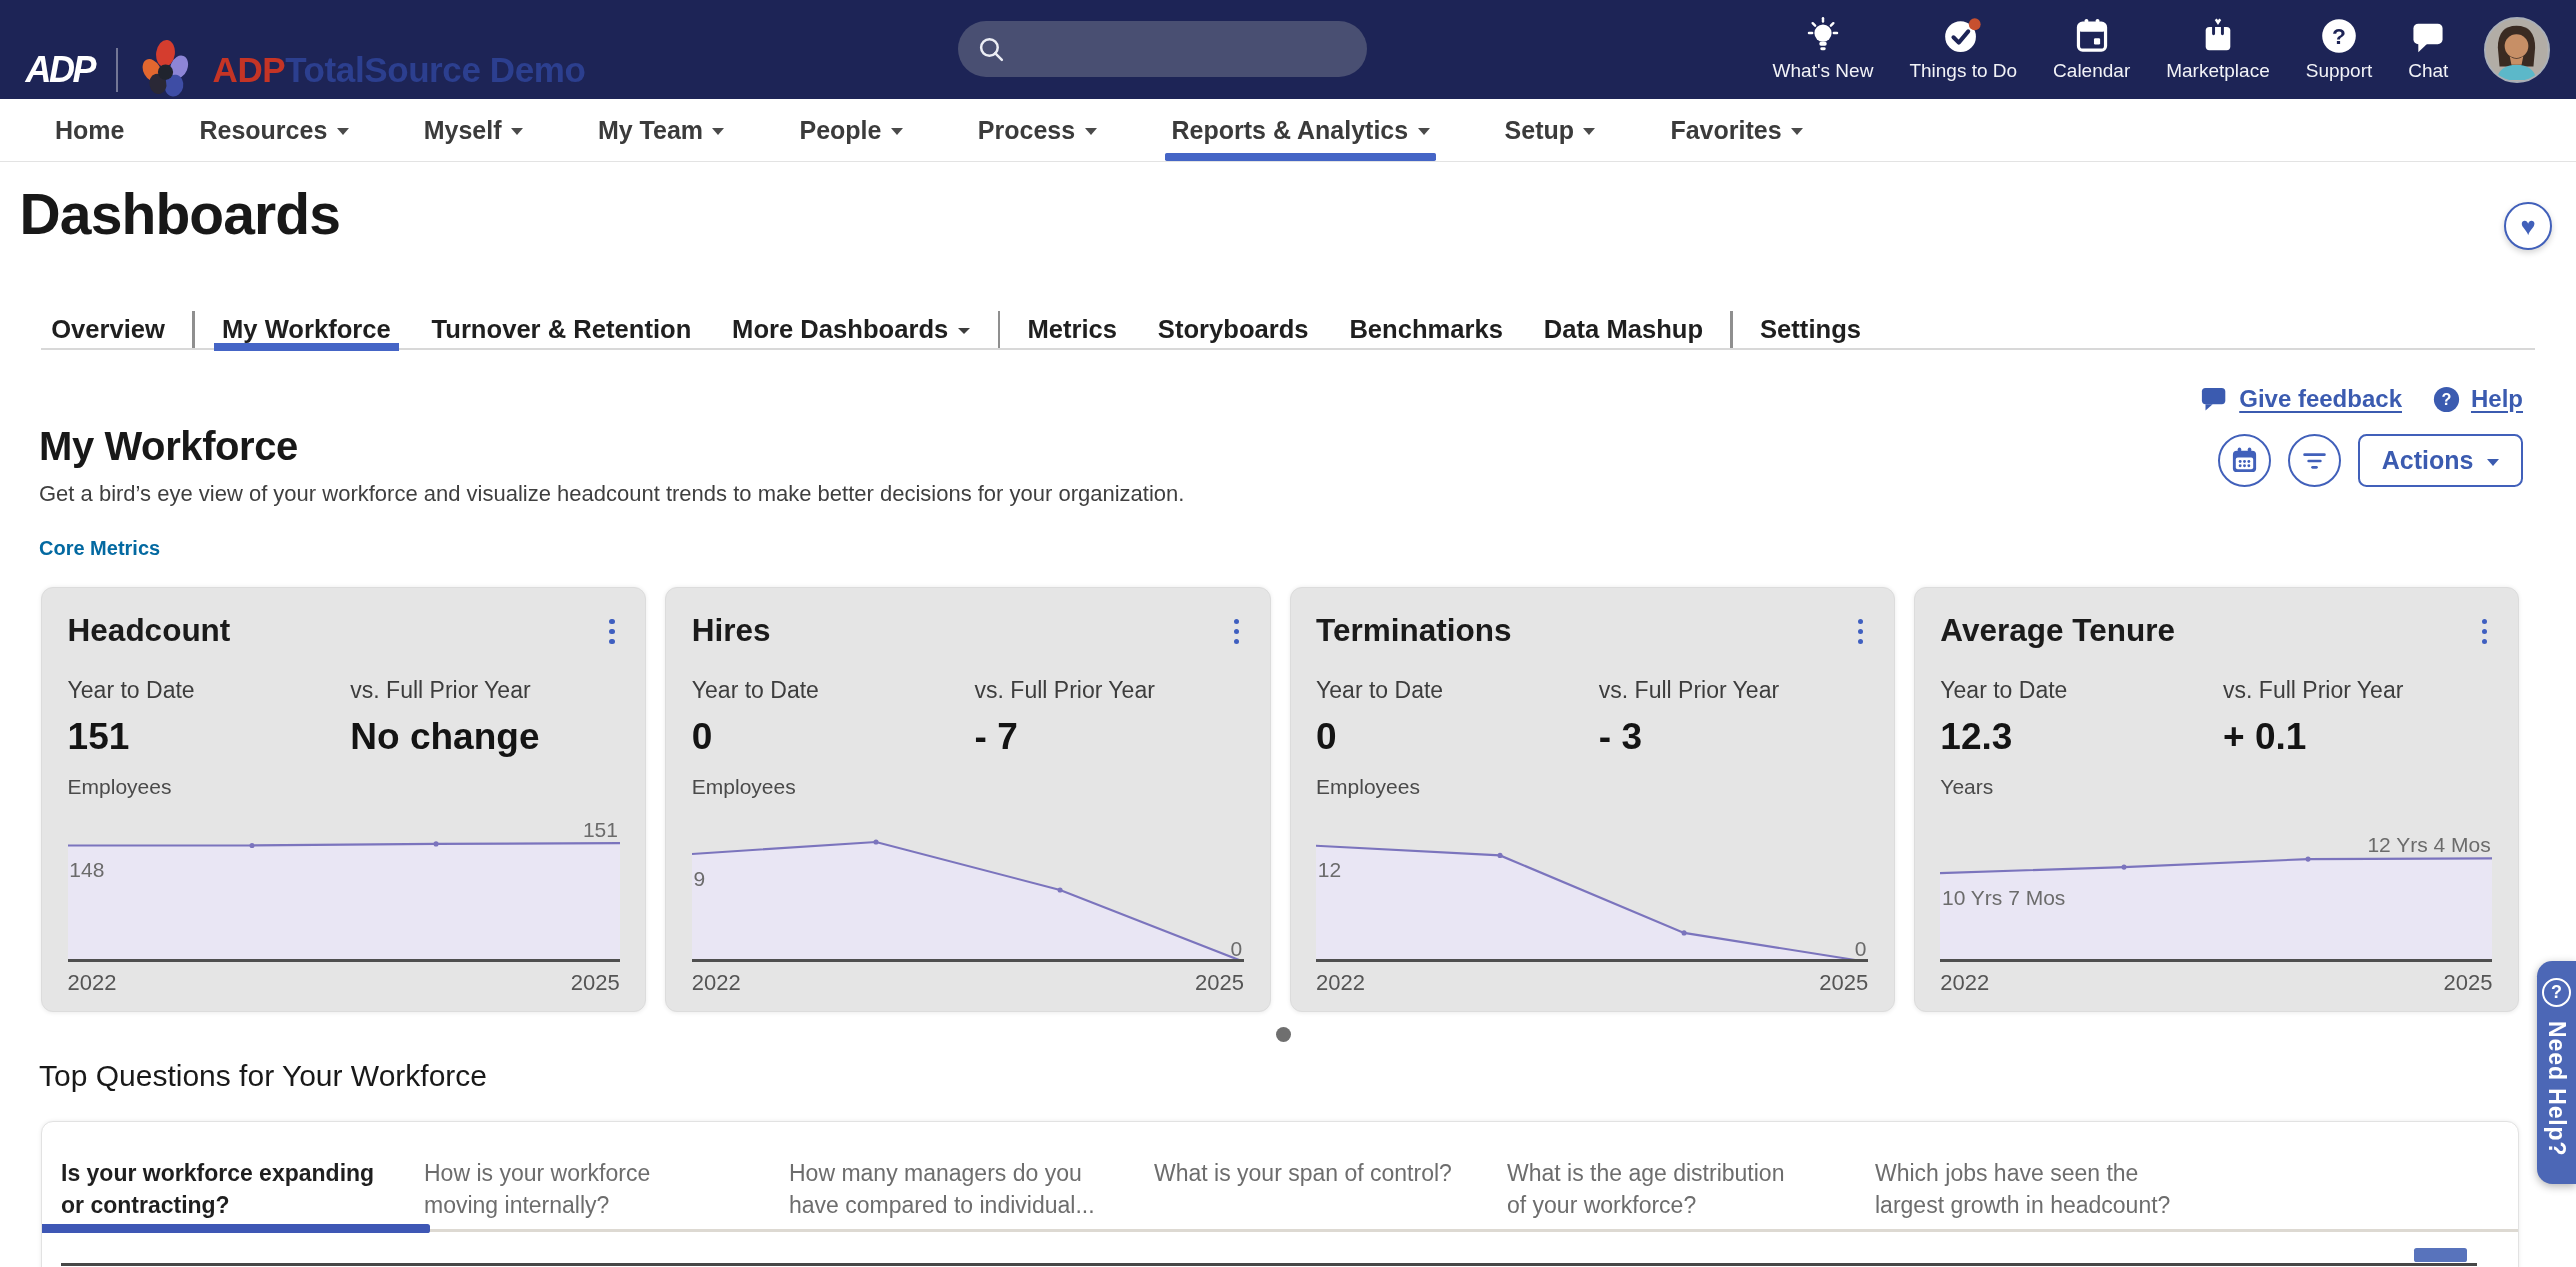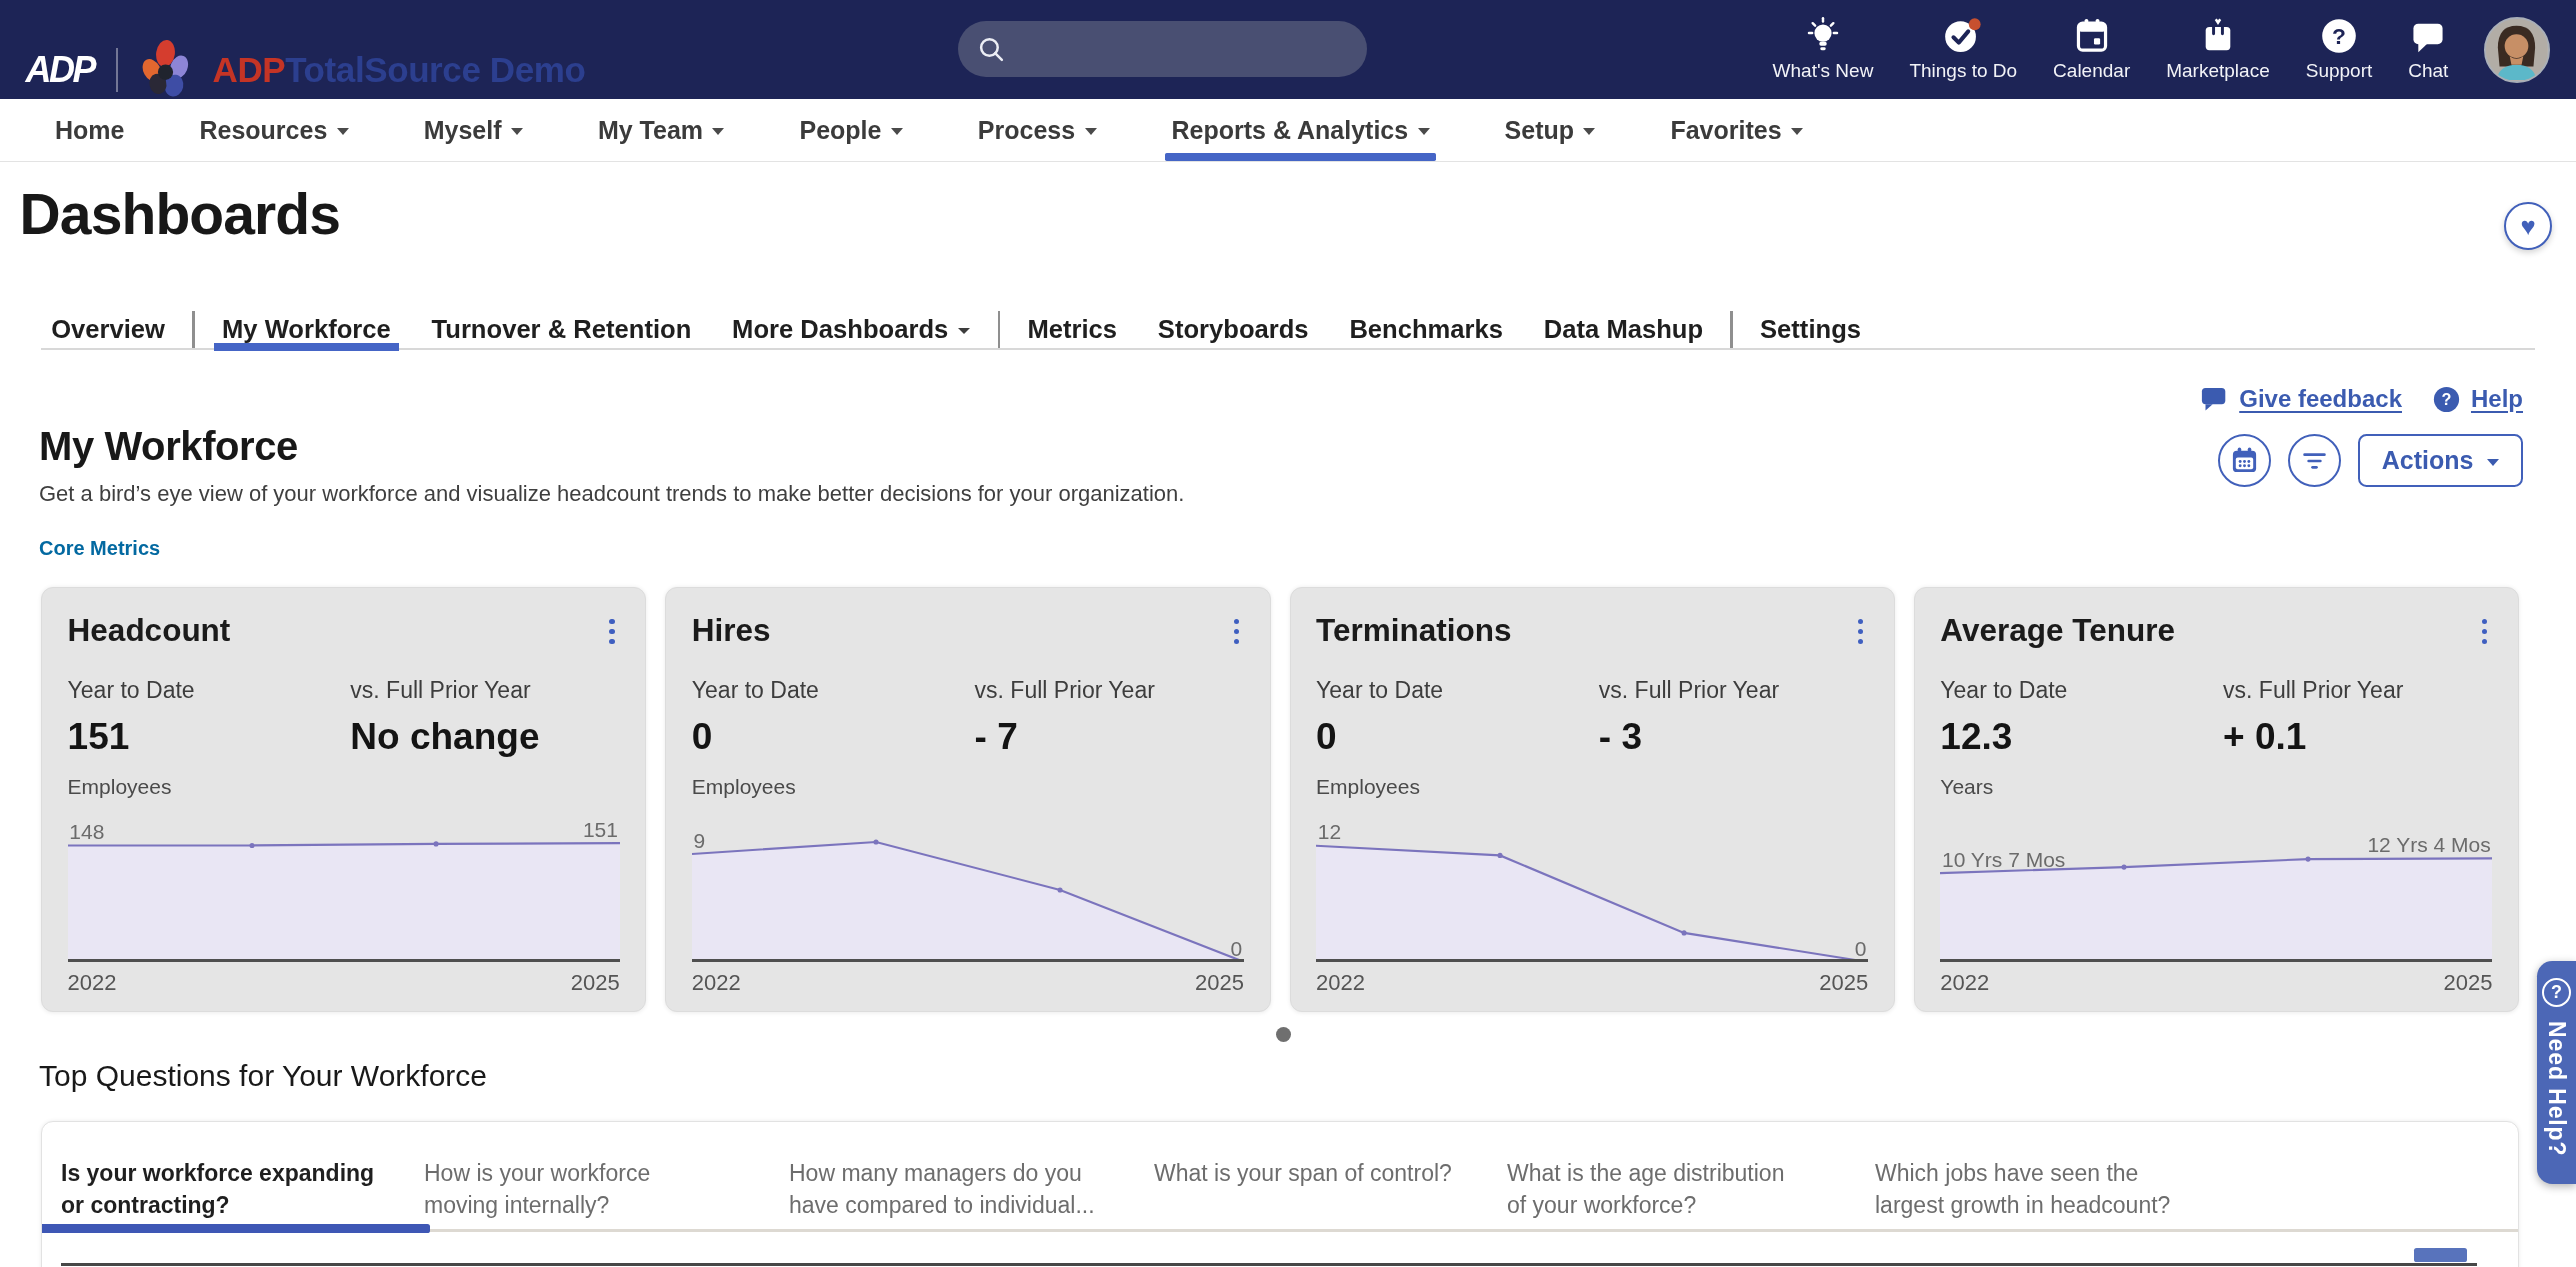--- a/index.html
+++ b/index.html
@@ -68,21 +68,21 @@
   .kebab { display:flex; flex-direction:column; gap:5.1px; padding:6.8px 5.1px; cursor:pointer; }
   .kebab i { width:5.1px; height:5.1px; border-radius:50%; background:#3f5fc0; }
   .metric-row { display:grid; grid-template-columns:1.05fr 1fr; margin-top:25.6px; }
   .metric-label { font-size:23px; color:#3d3d3d; }
   .metric-value { font-size:37px; font-weight:800; color:#141414; margin-top:12px; }
   .metric-unit { font-size:21px; color:#4a4a4a; margin-top:17px; }
   .spark { position:relative; height:153px; margin-top:10.2px; }
   .spark svg { position:absolute; bottom:0; left:0; width:100%; height:126px; display:block; }
   .spark-base { position:absolute; bottom:0; left:0; right:0; height:2.6px; background:#4f4f4f; z-index:2; }
   .spark-label { position:absolute; font-size:21px; color:#6b6b6b; white-space:nowrap; z-index:3; }
-  .spark-label.start { left:1.7px; }
+  .spark-label.start { left:1.7px;margin-top:38px; }
   .spark-label.end { right:1.7px; }
   .axis-row { display:flex; justify-content:space-between; font-size:22px; color:#555; margin-top:8.5px; }
   .carousel-dot { position:absolute; left:1276px; top:1027px; width:15.3px; height:15.3px; border-radius:50%; background:#6f6f6f; cursor:pointer; }
   
   .questions-heading { position:absolute; left:39px; top:1059px; font-size:30px; font-weight:400; color:#191919; }
   .questions-card { position:absolute; left:41px; top:1121px; width:2478px; height:170px; background:#fff;
                     border:1.7px solid #e2e2e2; border-radius:12px 12px 0 0; box-shadow:0 0.9px 4.3px rgba(0,0,0,.08); }
   .questions-row { display:flex; padding:36px 0 0 19px; }
   .question { font-size:23px; line-height:1.38; color:#6d6d6d; font-weight:500; cursor:pointer; }
   .question.active { color:#1f1f1f; font-weight:700; }

